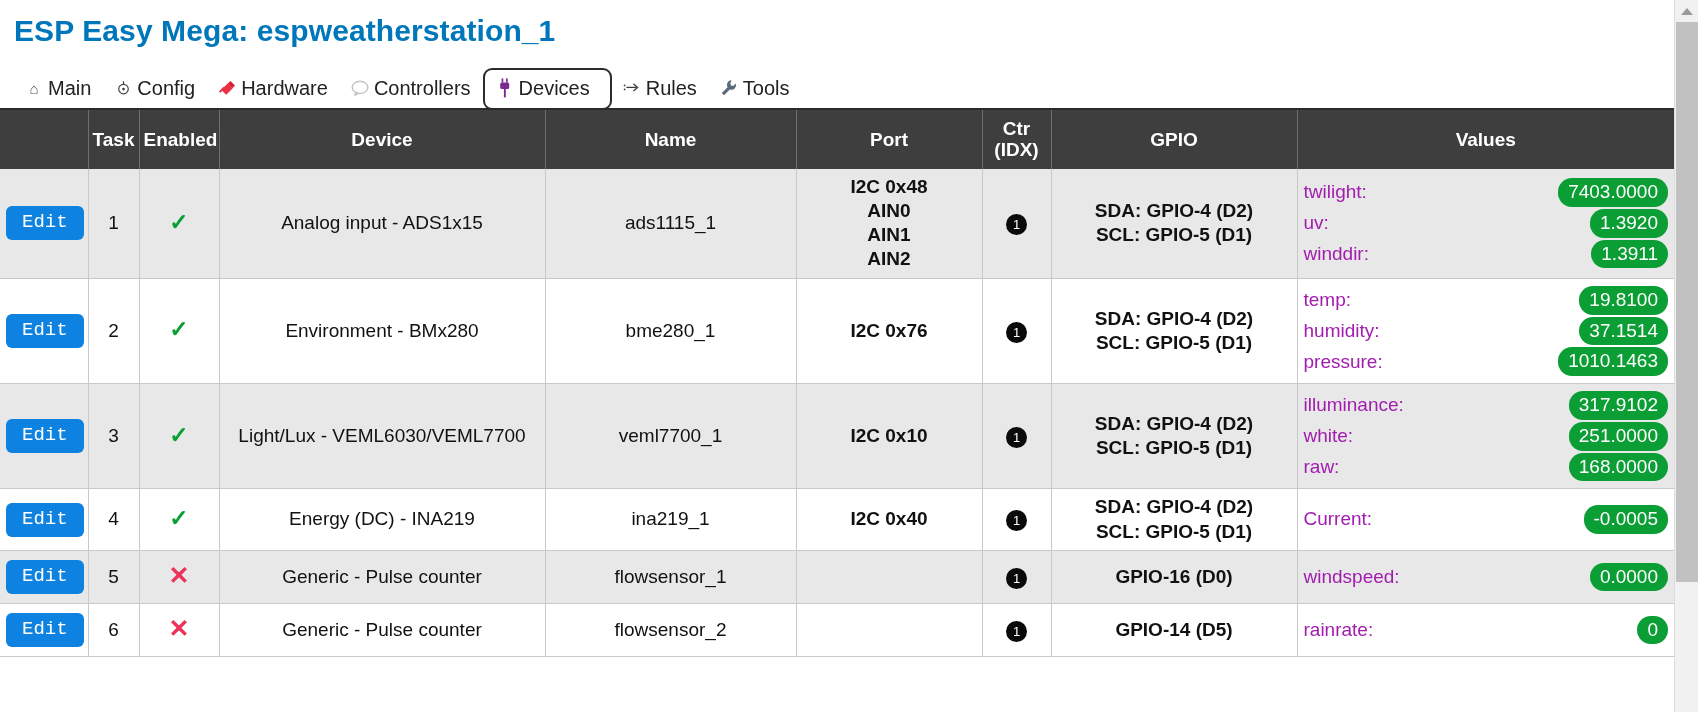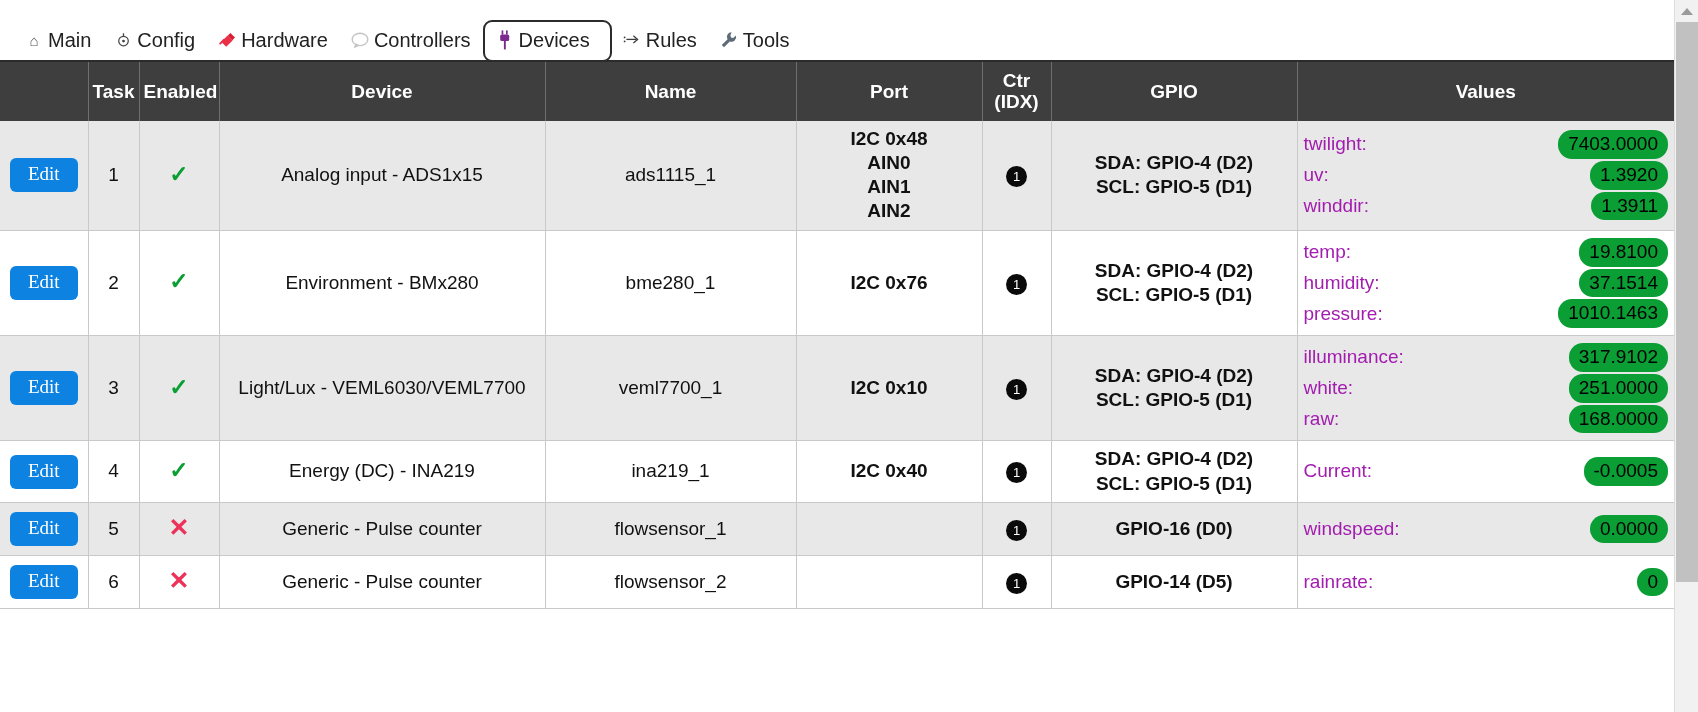--- a/index.html
+++ b/index.html
@@ -139,21 +139,21 @@
   .c-vals   { width: 377px; }
 
   
   .btn {
     display: inline-block;
     background: #0d82e0;
     color: #fff;
     border: none;
     border-radius: 6px;
     font-size: 19px;
-    font-family: Liberation Serif, serif;
+    font-family: Liberation Mono, monospace;
     padding: 6px 16px 7px 16px;
     min-width: 68px;
     cursor: pointer;
     line-height: 1.1;
   }
 
   .chk { color: #0a9e33; font-size: 23px; font-weight: bold; line-height: 1; }
   .xmark { color: #ed3158; font-size: 25px; font-weight: bold; line-height: 1; }
 
   .ctr-badge {
@@ -179,21 +179,21 @@
   .valrow {
     display: flex;
     align-items: center;
     justify-content: space-between;
     gap: 8px;
     padding: 1px 0;
   }
   .vlabel { font-size: 19px; color: #a21caf; white-space: nowrap; }
   .vbadge {
     background: #0a9e34;
-    color: #000000;
+    color: #ffffff;
     border-radius: 14px;
     font-size: 19px;
     padding: 2px 10px 3px 10px;
     white-space: nowrap;
     line-height: 1.25;
     text-align: right;
   }
 
   
   .scrollbar {
@@ -224,20 +224,23 @@
     background: #c1c1c1;
     border-radius: 0;
   }
 </style>
 </head>
 <body>
 
 <div id="page">
   <div id="content">
 
+    <div class="title">
+      <span>ESP Easy Mega: espweatherstation_1</span>
+    </div>
 
     <div class="tabbar">
 
       <div class="tab">
         <span class="ticon home">⌂</span>
         <span>Main</span>
       </div>
 
       <div class="tab">
         <span class="ticon config">

